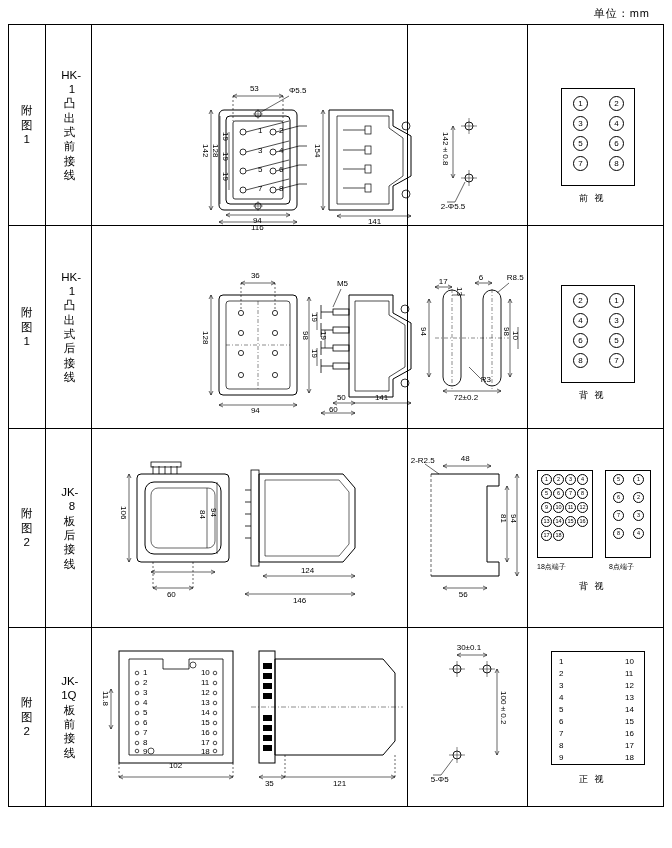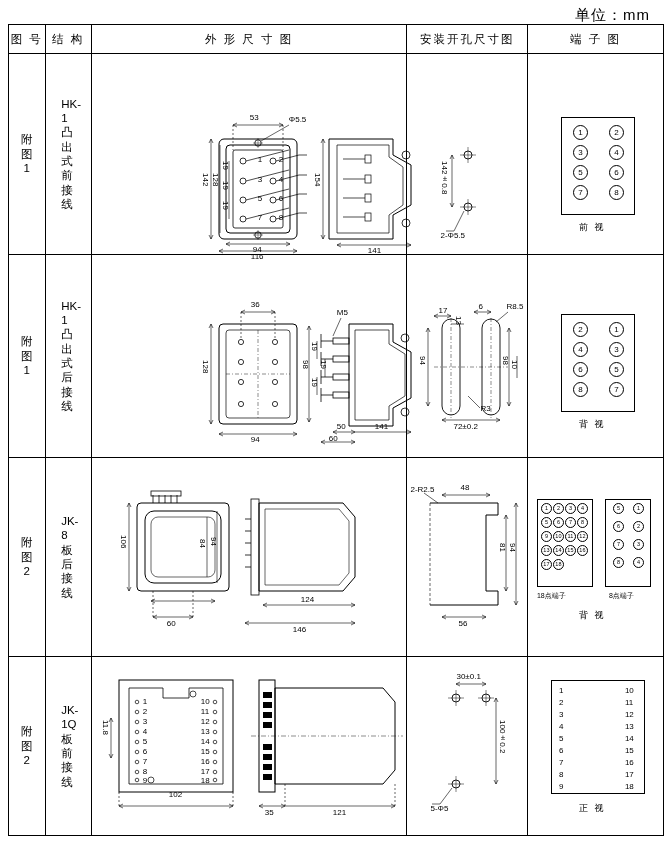--- a/index.html
+++ b/index.html
@@ -1,23 +1,23 @@
 <!DOCTYPE html>
 <html><head>
 <meta charset="utf-8">
 <style>
   html,body{margin:0;padding:0;background:#ffffff;}
   body{width:672px;height:848px;font-family:"Liberation Sans","DejaVu Sans",sans-serif;color:#000;position:relative;}
   .page{position:relative;width:672px;height:848px;}
-  .unit{position:absolute;right:22px;top:6px;font-size:15px;letter-spacing:1px;}
+  .unit{position:absolute;right:22px;top:6px;font-size:11px;letter-spacing:1px;}
   table.main{position:absolute;left:8px;top:24px;width:656px;border-collapse:collapse;}
   table.main th, table.main td{border:1px solid #000;}
   th.hdr{font-size:11.5px;font-weight:normal;height:26px;letter-spacing:2px;}
   td.c1{width:34px;text-align:center;vertical-align:middle;font-size:11.5px;}
-  td.c2{width:44px;text-align:left;vertical-align:middle;font-size:11.5px;}
+  td.c2{width:44px;text-align:right;vertical-align:middle;font-size:11.5px;}
   td.c3{width:320px;position:relative;}
   td.c4{width:120px;position:relative;}
   td.c5{width:136px;position:relative;}
   .vtext{line-height:1.25;}
   .cellbox{position:relative;width:100%;height:100%;}
   .lbl{position:absolute;font-size:8px;white-space:nowrap;}
   .lbl.v{writing-mode:vertical-rl;text-orientation:mixed;}
   .box{position:absolute;border:1px solid #000;}
   .term{position:absolute;width:13px;height:13px;border:1px solid #000;border-radius:50%;font-size:8px;text-align:center;line-height:13px;}
   .smallterm{position:absolute;width:9px;height:9px;border:1px solid #000;border-radius:50%;font-size:5.5px;text-align:center;line-height:9px;}
@@ -27,27 +27,20 @@
 </style>
 </head>
 <body>
 
 <div class="page">
 
   <div class="unit">单位：mm</div>
 
   <table class="main">
     <tbody>
-        <tr>
-      <th class="hdr" style="width:34px">图 号</th>
-      <th class="hdr" style="width:44px">结 构</th>
-      <th class="hdr" style="width:320px">外 形 尺 寸 图</th>
-      <th class="hdr" style="width:120px">安装开孔尺寸图</th>
-      <th class="hdr" style="width:136px">端 子 图</th>
-    </tr>
 
     <tr>
       <td class="c1">
         <div class="vtext" style="width:14px;margin:0 auto;">附 图 1</div>
       </td>
       <td class="c2">
         <div class="vtext" style="width:14px;margin:0 auto;">HK-1 凸出式前接线</div>
       </td>
       <td class="c3" style="height:198px">
         <div class="cellbox" style="height:198px">

